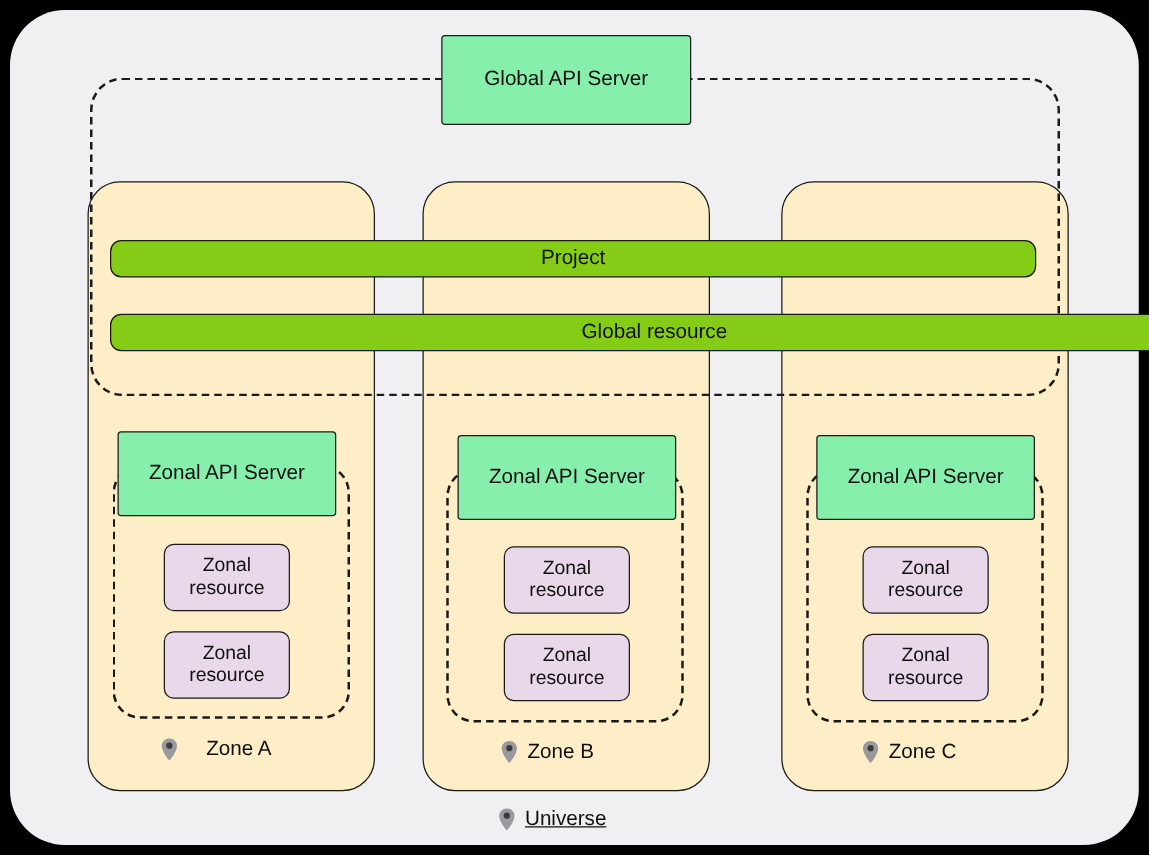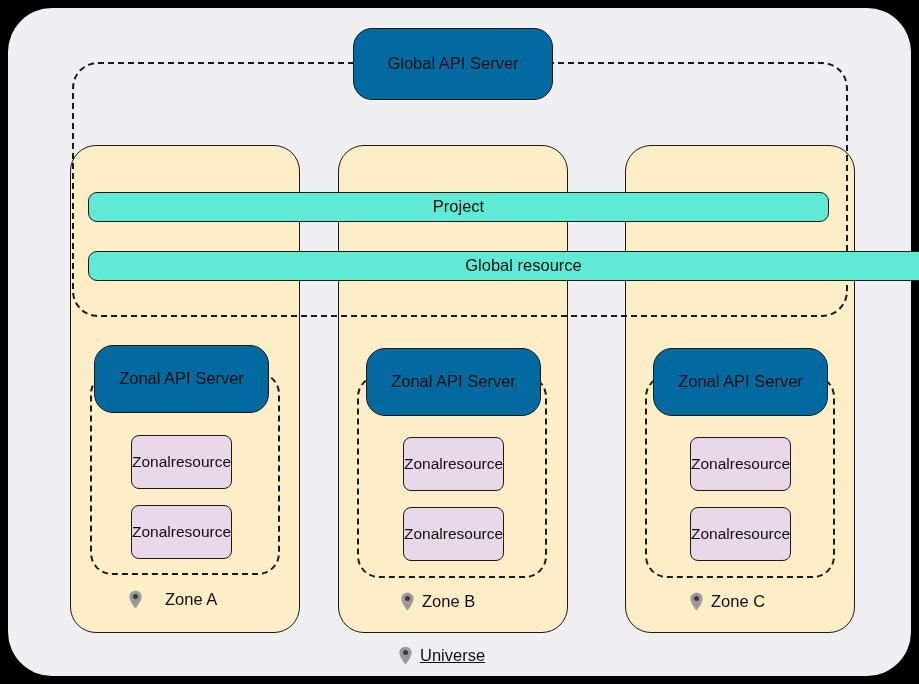--- a/index.html
+++ b/index.html
@@ -56,41 +56,42 @@
     position: absolute;
     box-sizing: border-box;
     border: 2px dashed #1a1a1a;
     border-radius: 26px;
     background: transparent;
     z-index: 5;
   }
 
   
   .green-bar {
-    background: #5eead4;
+    background: #84cc16;
     border-radius: 9px;
     font-size: 16.5px;
     z-index: 6;
   }
 
   
   .api-box {
-    background: #0369a1;
-    border-radius: 19px;
+    background: #86efac;
+    border-radius: 3px;
     font-size: 16.5px;
     z-index: 8;
     align-items: center;
   }
 
   
   .res-box {
     background: #e9d8e9;
     border-radius: 8px;
     font-size: 15.5px;
     z-index: 7;
+    flex-direction: column;
   }
   .res-box span { display: block; }
 
   
   .zone-dashed {
     position: absolute;
     box-sizing: border-box;
     border: 2px dashed #1a1a1a;
     border-radius: 22px;
     z-index: 4;

